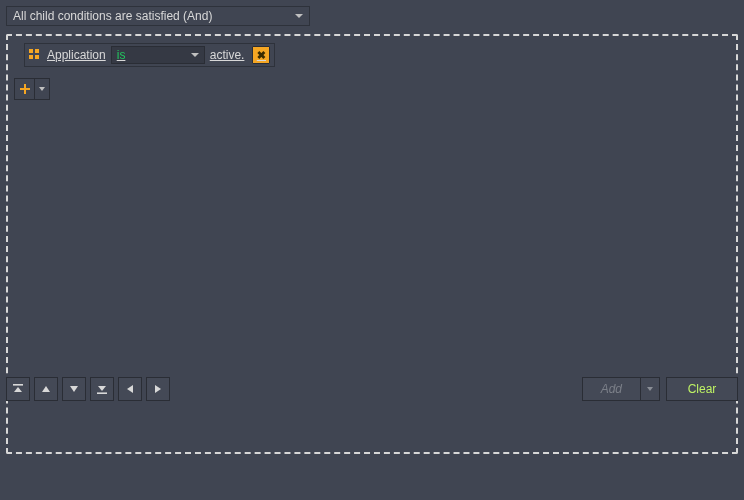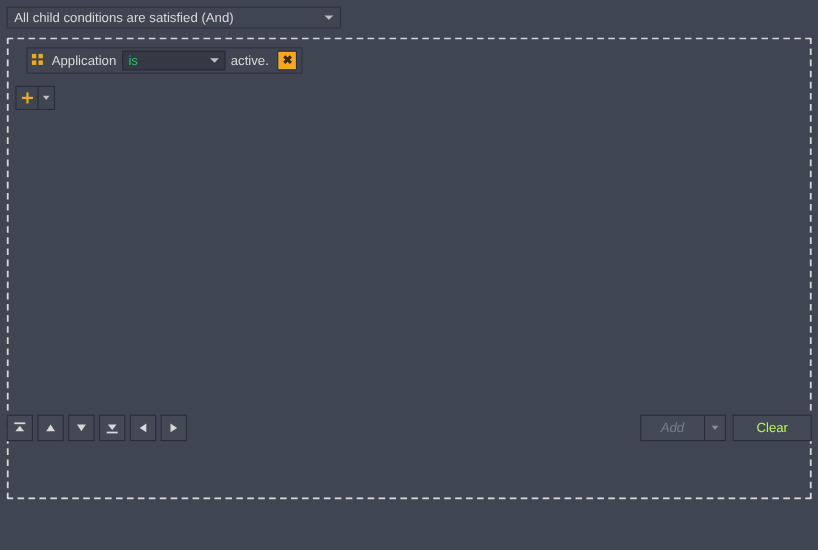--- a/index.html
+++ b/index.html
@@ -43,20 +43,21 @@
   }
   
   .cond-row {
     position: absolute;
     left: 16px; top: 7px;
     height: 24px;
     display: flex; align-items: center;
     background: #404552;
     border: 1px solid #2e323b;
     padding: 0 4px 0 4px;
+    text-decoration: underline;
   }
   .grip {
     width: 12px; height: 12px;
     display: grid;
     grid-template-columns: repeat(2, 4px);
     grid-template-rows: repeat(2, 4px);
     gap: 2px;
     margin-right: 6px;
   }
   .grip span { background: #f5a623; width: 4px; height: 4px; }

